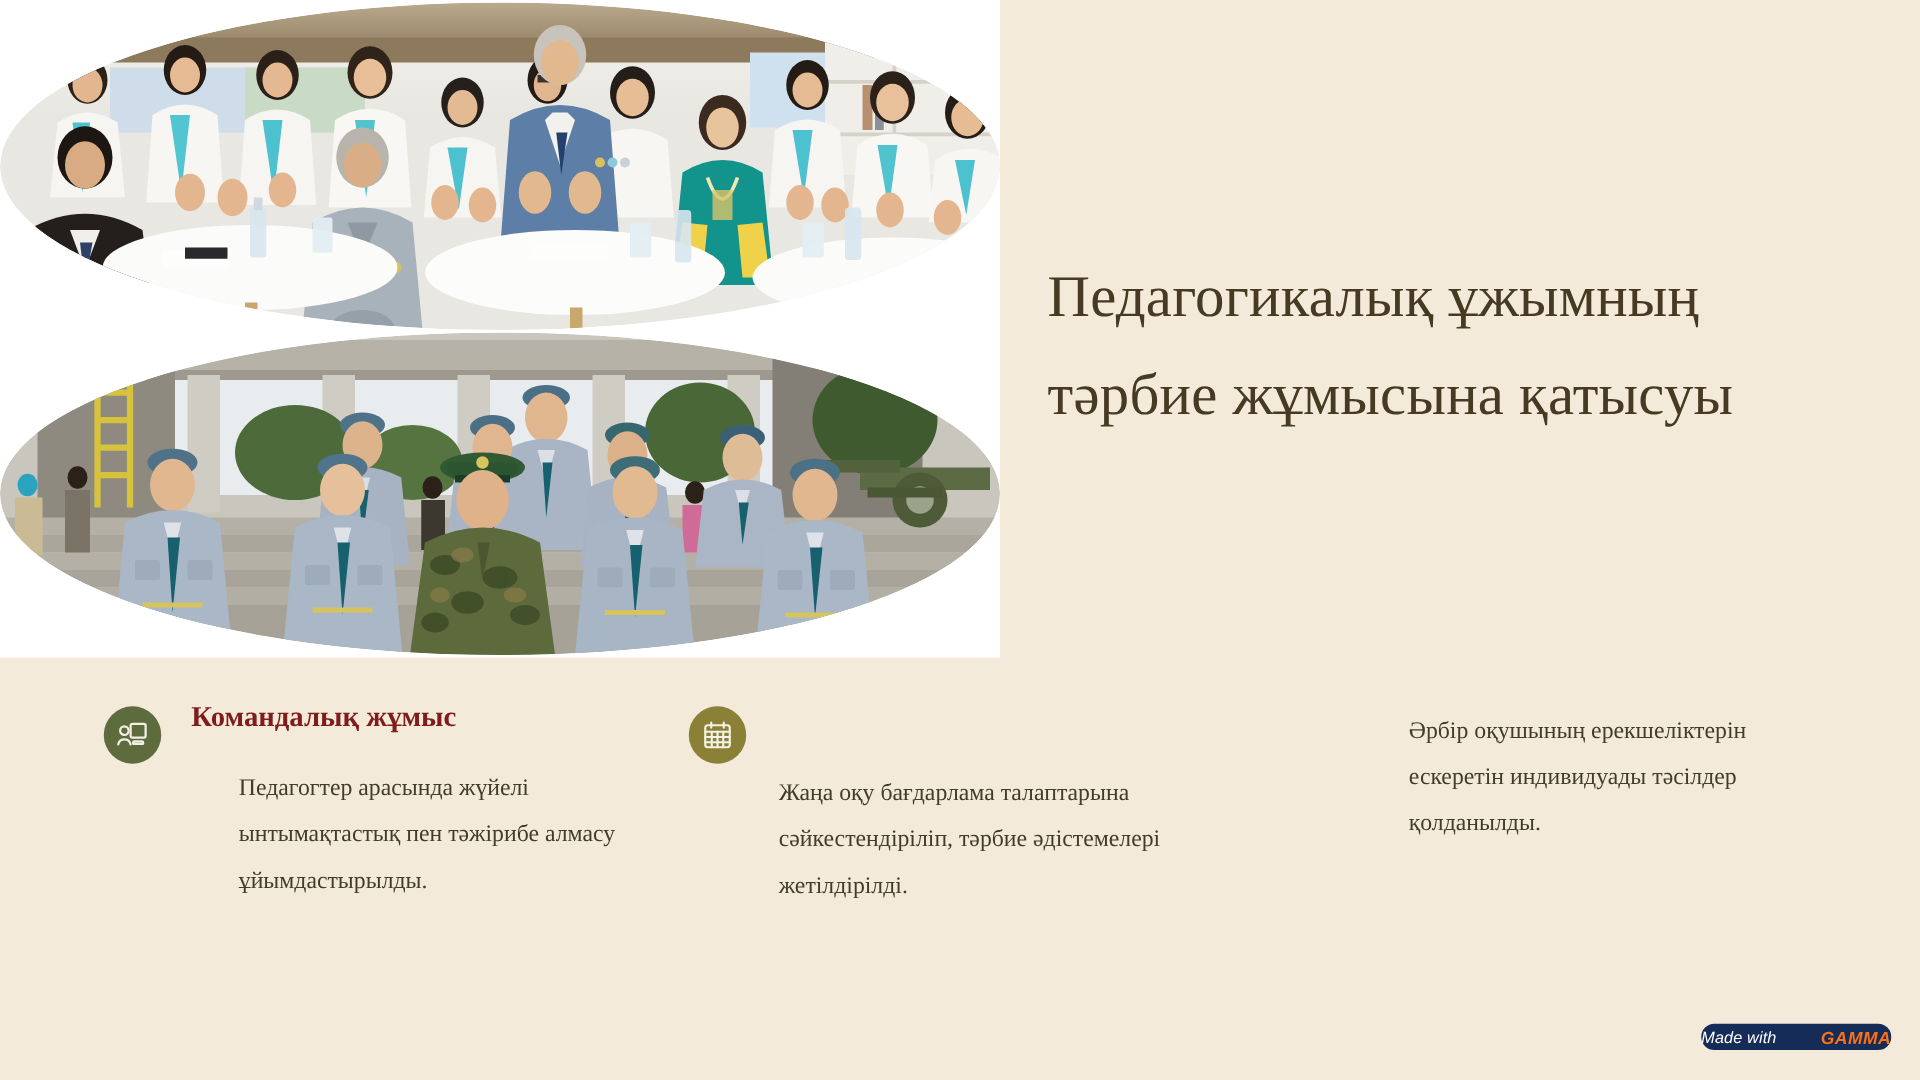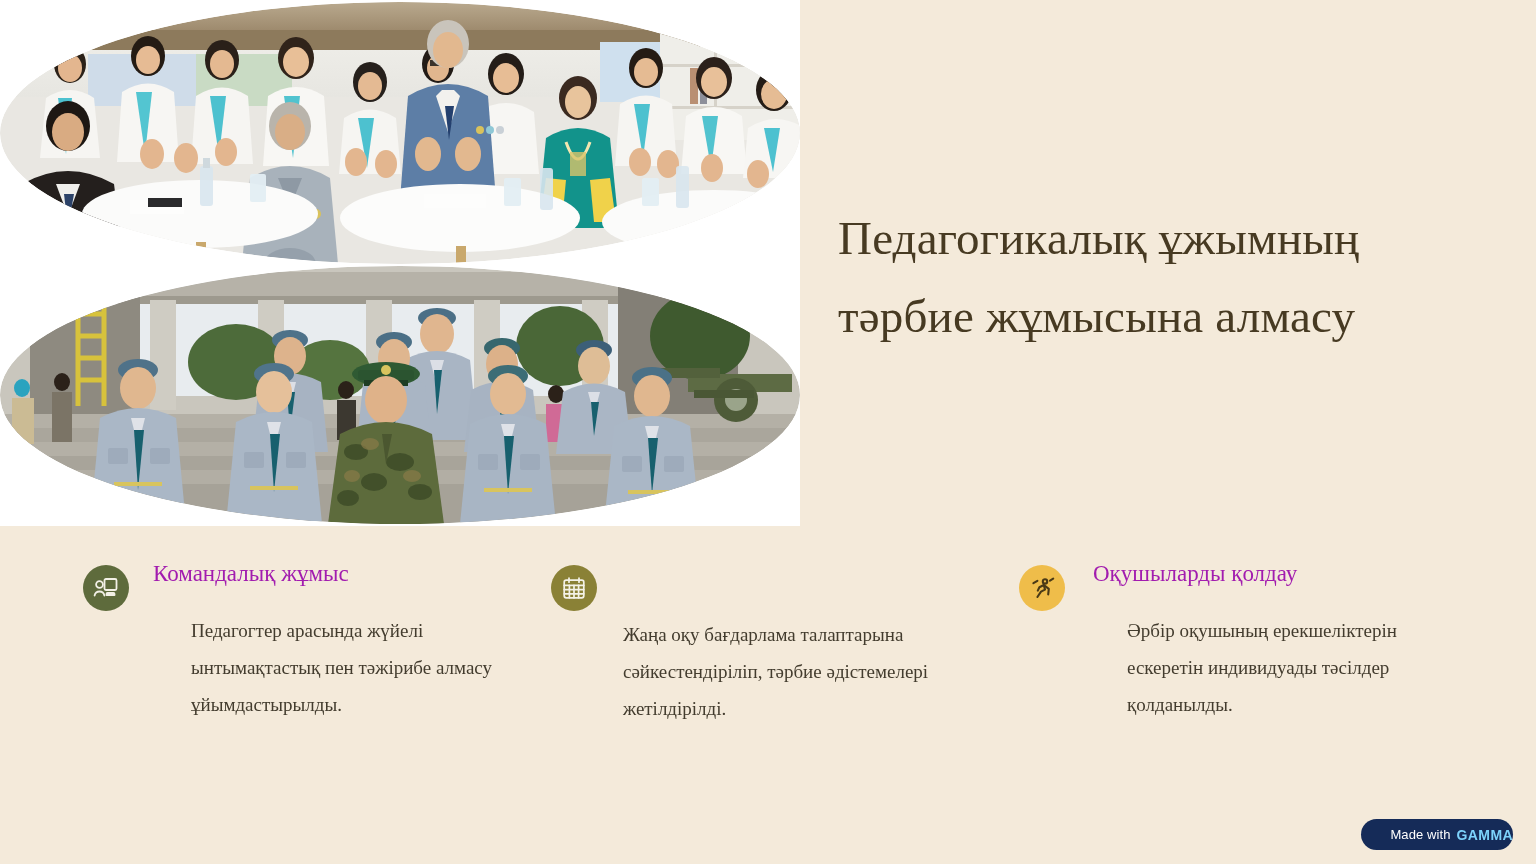--- a/index.html
+++ b/index.html
@@ -95,61 +95,62 @@
     align-items: center;
     justify-content: center;
   }
   .icon-circle svg { display: block; }
 
   .col-title {
     display: block;
     margin-left: 70px;
     font-size: 23px;
     line-height: 36px;
-    font-weight: 400;
-    color: #a21caf;
+    font-weight: 700;
+    color: #7f1d1d;
   }
   #col-1 .col-title { margin-left: 72px; }
   #col-2 .col-title { margin-left: 74px; }
 
   .col-body {
     display: block;
     font-size: 19px;
     line-height: 37px;
     color: #433C2E;
   }
   #col-0 .col-body { margin-left: 108px; margin-top: 10px; width: 345px; }
   #col-1 .col-body { margin-left: 72px; margin-top: 14px; width: 372px; }
   #col-2 .col-body { margin-left: 108px; margin-top: 10px; width: 300px; }
 
   
   #gamma-badge {
     position: absolute;
     left: 1361px;
     top: 819px;
     width: 152px;
-    height: 31px;
+    height: 21px;
     border-radius: 16px;
     background: #152B58;
     display: flex;
     align-items: center;
-    justify-content: flex-end;
+    justify-content: space-between;
     gap: 6px;
+    font-style: italic;
   }
   #gamma-made-label {
     font-family: "Liberation Sans", "DejaVu Sans", sans-serif;
     font-size: 13px;
     color: #FFFFFF;
     letter-spacing: 0.1px;
   }
   #gamma-wordmark {
     font-family: "Liberation Sans", "DejaVu Sans", sans-serif;
     font-size: 14px;
     font-weight: 700;
-    color: #7dd3fc;
+    color: #f97316;
     letter-spacing: 0.4px;
   }
 </style>
 </head>
 <body>
 
 <div id="slide">
 
   <div id="media-panel">
 
@@ -492,21 +493,21 @@
               <ellipse cx="352" cy="210" rx="8" ry="6"></ellipse>
             </g>
             <path d="M382 168 l4 30 l6 -30 z" fill="#4b5730"></path>
           </g>
         </g>
       </svg>
     </div>
 
   </div>
 
-  <h1 id="title">Педагогикалық ұжымның тәрбие жұмысына алмасу</h1>
+  <h1 id="title">Педагогикалық ұжымның тәрбие жұмысына қатысуы</h1>
 
   <div id="columns">
 
     <div class="col" id="col-0">
       <div class="col-head">
         <span class="icon-circle" style="background:#5E6B3C">
           <svg width="28" height="28" viewBox="0 0 28 28" fill="none" stroke="#F2F0E6" stroke-width="1.8" stroke-linecap="round" stroke-linejoin="round">
             <rect x="12.5" y="5" width="12" height="11" rx="1.4"></rect>
             <path d="M15.5 19 h6 a1 1 0 0 1 1 1 v1 h-8 v-1 a1 1 0 0 1 1 -1 z"></path>
             <circle cx="7.5" cy="10.5" r="3.4"></circle>
@@ -527,32 +528,20 @@
             <path d="M8 3 v4.2 M18 3 v4.2"></path>
             <path d="M8.4 10.4 v12.4 M13 10.4 v12.4 M17.6 10.4 v12.4"></path>
             <path d="M3.2 14.6 h19.6 M3.2 18.8 h19.6"></path>
           </svg>
         </span>
       </div>
       <p class="col-body">Жаңа оқу бағдарлама талаптарына сәйкестендіріліп, тәрбие әдістемелері жетілдірілді.</p>
     </div>
 
     <div class="col" id="col-2">
-      <div class="col-head">
-        <span class="icon-circle" style="background:#EFBD4A">
-          <svg width="26" height="26" viewBox="0 0 26 26" fill="none" stroke="#4A3A16" stroke-width="2.1" stroke-linecap="round" stroke-linejoin="round">
-            <circle cx="16" cy="6.4" r="2.2"></circle>
-            <path d="M8.4 22 l3.6 -5.4 l4 -2 l-1.2 -4.6 l-4.4 2.2 l-1.6 3.4"></path>
-            <path d="M15.6 10.6 l4.2 3.2 l-0.6 5.6"></path>
-            <path d="M4.4 8.2 l4 -2.4"></path>
-            <path d="M21 5.6 l3.2 -2"></path>
-          </svg>
-        </span>
-        <span class="col-title">Оқушыларды қолдау</span>
-      </div>
       <p class="col-body">Әрбір оқушының ерекшеліктерін ескеретін индивидуады тәсілдер қолданылды.</p>
     </div>
 
   </div>
 
   <div id="gamma-badge">
     <span id="gamma-made-label">Made with</span>
     <span id="gamma-wordmark">GAMMA</span>
   </div>
 

